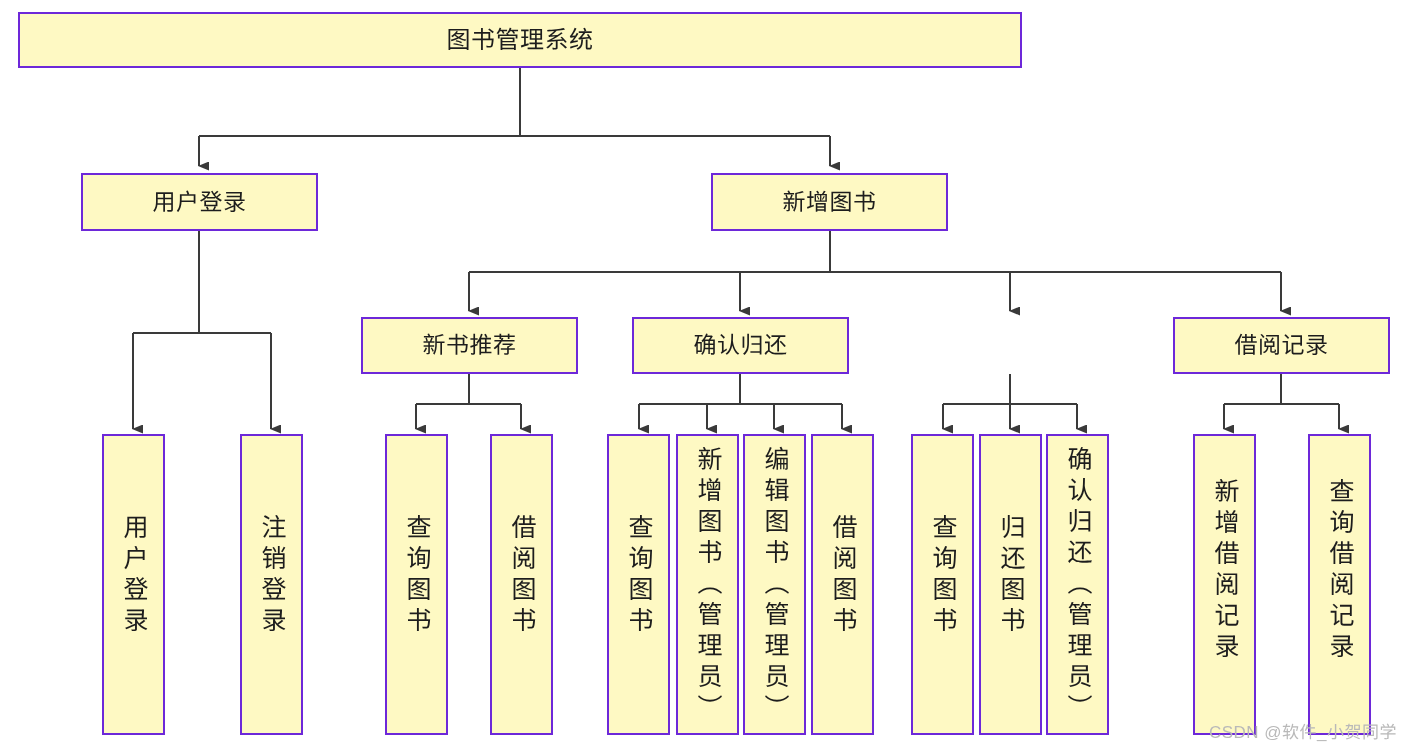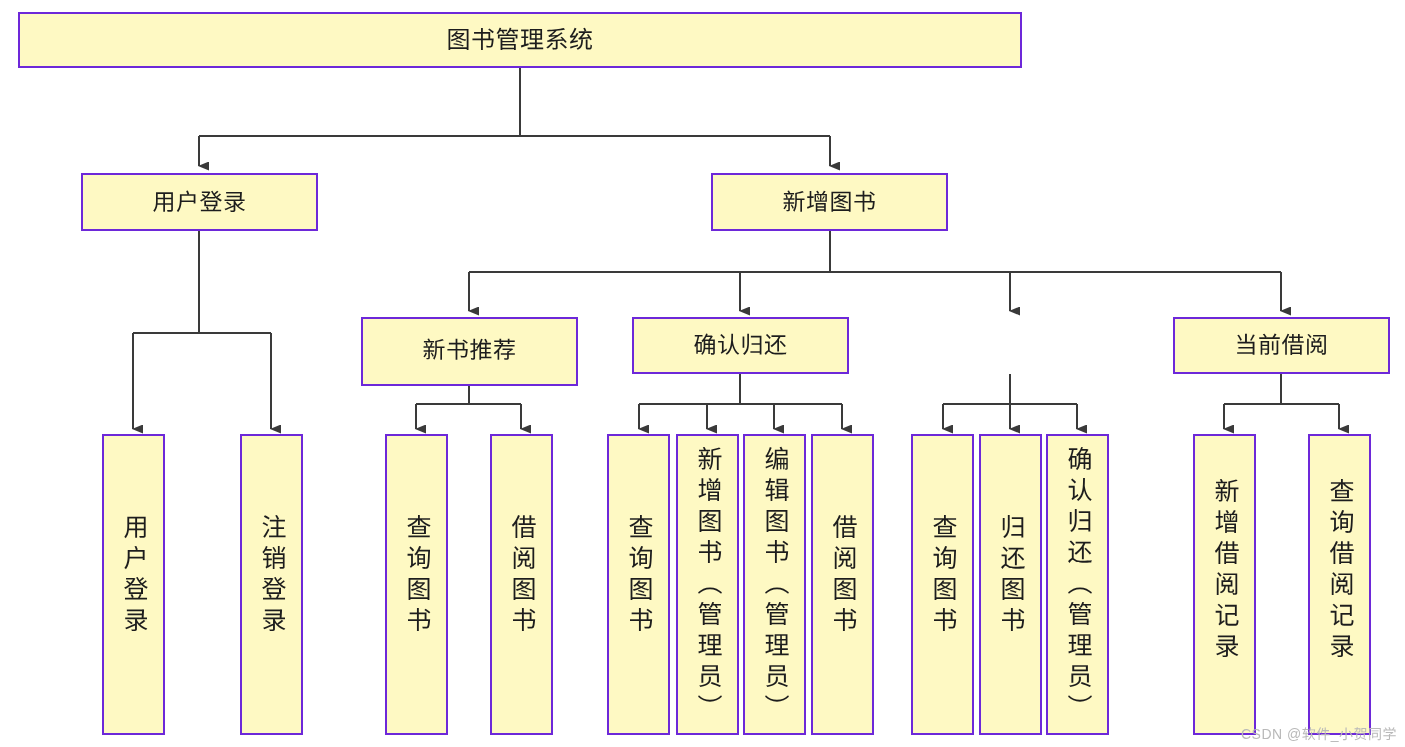--- a/index.html
+++ b/index.html
@@ -61,21 +61,21 @@
     font-size: 25px;
     line-height: 1.0;
     letter-spacing: 6px;
     white-space: nowrap;
     text-align: left;
   }
   .watermark {
     position: absolute;
     right: 8px;
     bottom: 4px;
-    font-size: 14px;
+    font-size: 17px;
     color: #b9b9b9;
     white-space: nowrap;
     letter-spacing: 0.5px;
   }
 </style>
 </head>
 <body>
 
 <div id="canvas">
 
@@ -133,28 +133,28 @@
     <span class="label">图书管理系统</span>
   </div>
 
   <div class="node horiz" style="left:81px; top:173px; width:237px; height:58px;">
     <span class="label">用户登录</span>
   </div>
   <div class="node horiz" style="left:711px; top:173px; width:237px; height:58px;">
     <span class="label">新增图书</span>
   </div>
 
-  <div class="node horiz" style="left:361px; top:317px; width:217px; height:69px;font-family:Liberation Serif, serif;">
+  <div class="node horiz" style="left:361px; top:317px; width:217px; height:57px;">
     <span class="label">新书推荐</span>
   </div>
   <div class="node horiz" style="left:632px; top:317px; width:217px; height:57px;">
     <span class="label">确认归还</span>
   </div>
   <div class="node horiz" style="left:1173px; top:317px; width:217px; height:57px;">
-    <span class="label">当前借阅</span>
+    <span class="label">借阅记录</span>
   </div>
 
   <div class="node vert" style="left:102px; top:434px; width:63px; height:301px; padding-top:78px;">
     <span class="label">用户登录</span>
   </div>
   <div class="node vert" style="left:240px; top:434px; width:63px; height:301px; padding-top:78px;">
     <span class="label">注销登录</span>
   </div>
 
   <div class="node vert" style="left:385px; top:434px; width:63px; height:301px; padding-top:78px;">

